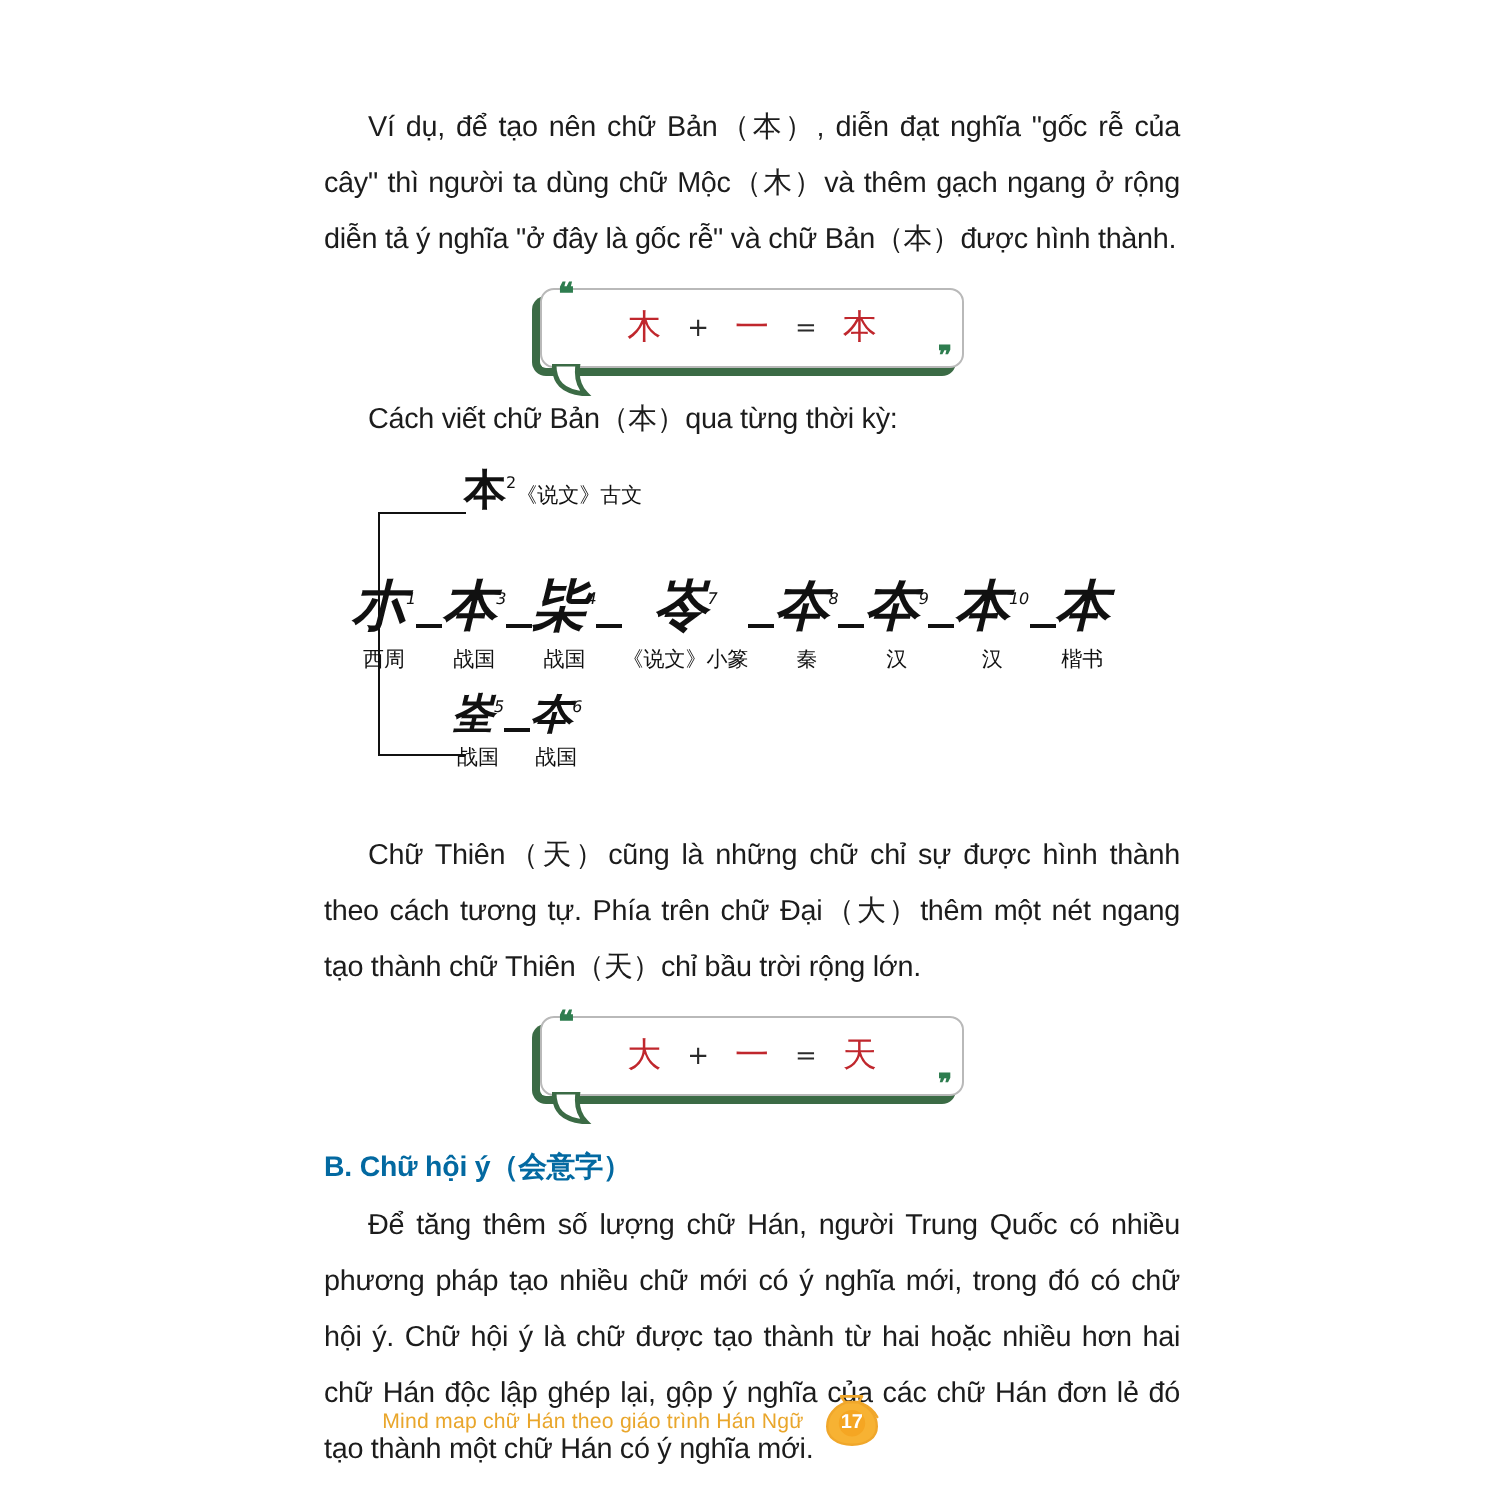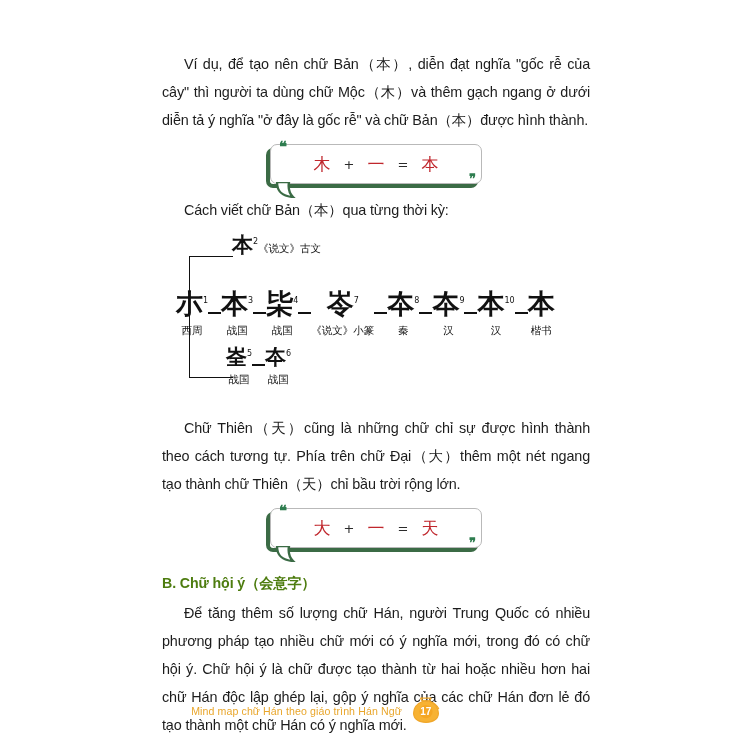--- a/index.html
+++ b/index.html
@@ -151,21 +151,21 @@
   .main-row {
     position: absolute;
     left: 0;
     top: 56px;
     width: 400px;
     display: flex;
     align-items: center;
     justify-content: flex-start;
   }
   .cell { display: flex; flex-direction: column; align-items: center; }
-  .cell .glyph { font-size: 27px; }
+  .cell .glyph { font-size: 27px; font-style: italic; }
   .cell .evo-label { margin-top: 8px; }
 
   .branch-top {
     position: absolute;
     left: 56px;
     top: 0px;
     display: flex;
     flex-direction: row;
     align-items: center;
   }
@@ -192,21 +192,21 @@
     border-left: 1.6px solid #111;
     border-top: 1.6px solid #111;
     border-bottom: 1.6px solid #111;
     box-sizing: border-box;
   }
 
   
   .heading {
     font-size: 14.2px;
     font-weight: bold;
-    color: #4d7c0f;
+    color: #0369a1;
     margin: 0;
     letter-spacing: -0.1px;
   }
 
   
   .footer {
     position: absolute;
     left: 0;
     top: 697px;
     width: 632px;
@@ -237,21 +237,21 @@
     font-size: 10px;
     font-weight: bold;
     z-index: 2;
   }
 </style>
 </head>
 <body>
 
 <div class="page">
 
-  <p class="para indent">Ví dụ, để tạo nên chữ Bản（本）, diễn đạt nghĩa "gốc rễ của cây" thì người ta dùng chữ Mộc（木）và thêm gạch ngang ở dưới diễn tả ý nghĩa "ở đây là gốc rễ" và chữ Bản（本）được hình thành.</p>
+  <p class="para indent">Ví dụ, để tạo nên chữ Bản（本）, diễn đạt nghĩa "gốc rễ của cây" thì người ta dùng chữ Mộc（木）và thêm gạch ngang ở rộng diễn tả ý nghĩa "ở đây là gốc rễ" và chữ Bản（本）được hình thành.</p>
 
   <div class="spacer-a"></div>
 
   <div class="callout-wrap">
     <div class="callout-shadow"></div>
     <div class="callout">
       <div class="eq callout-inner">
         <span class="ch">木</span>
         <span class="op">+</span>
         <span class="ch">一</span>

